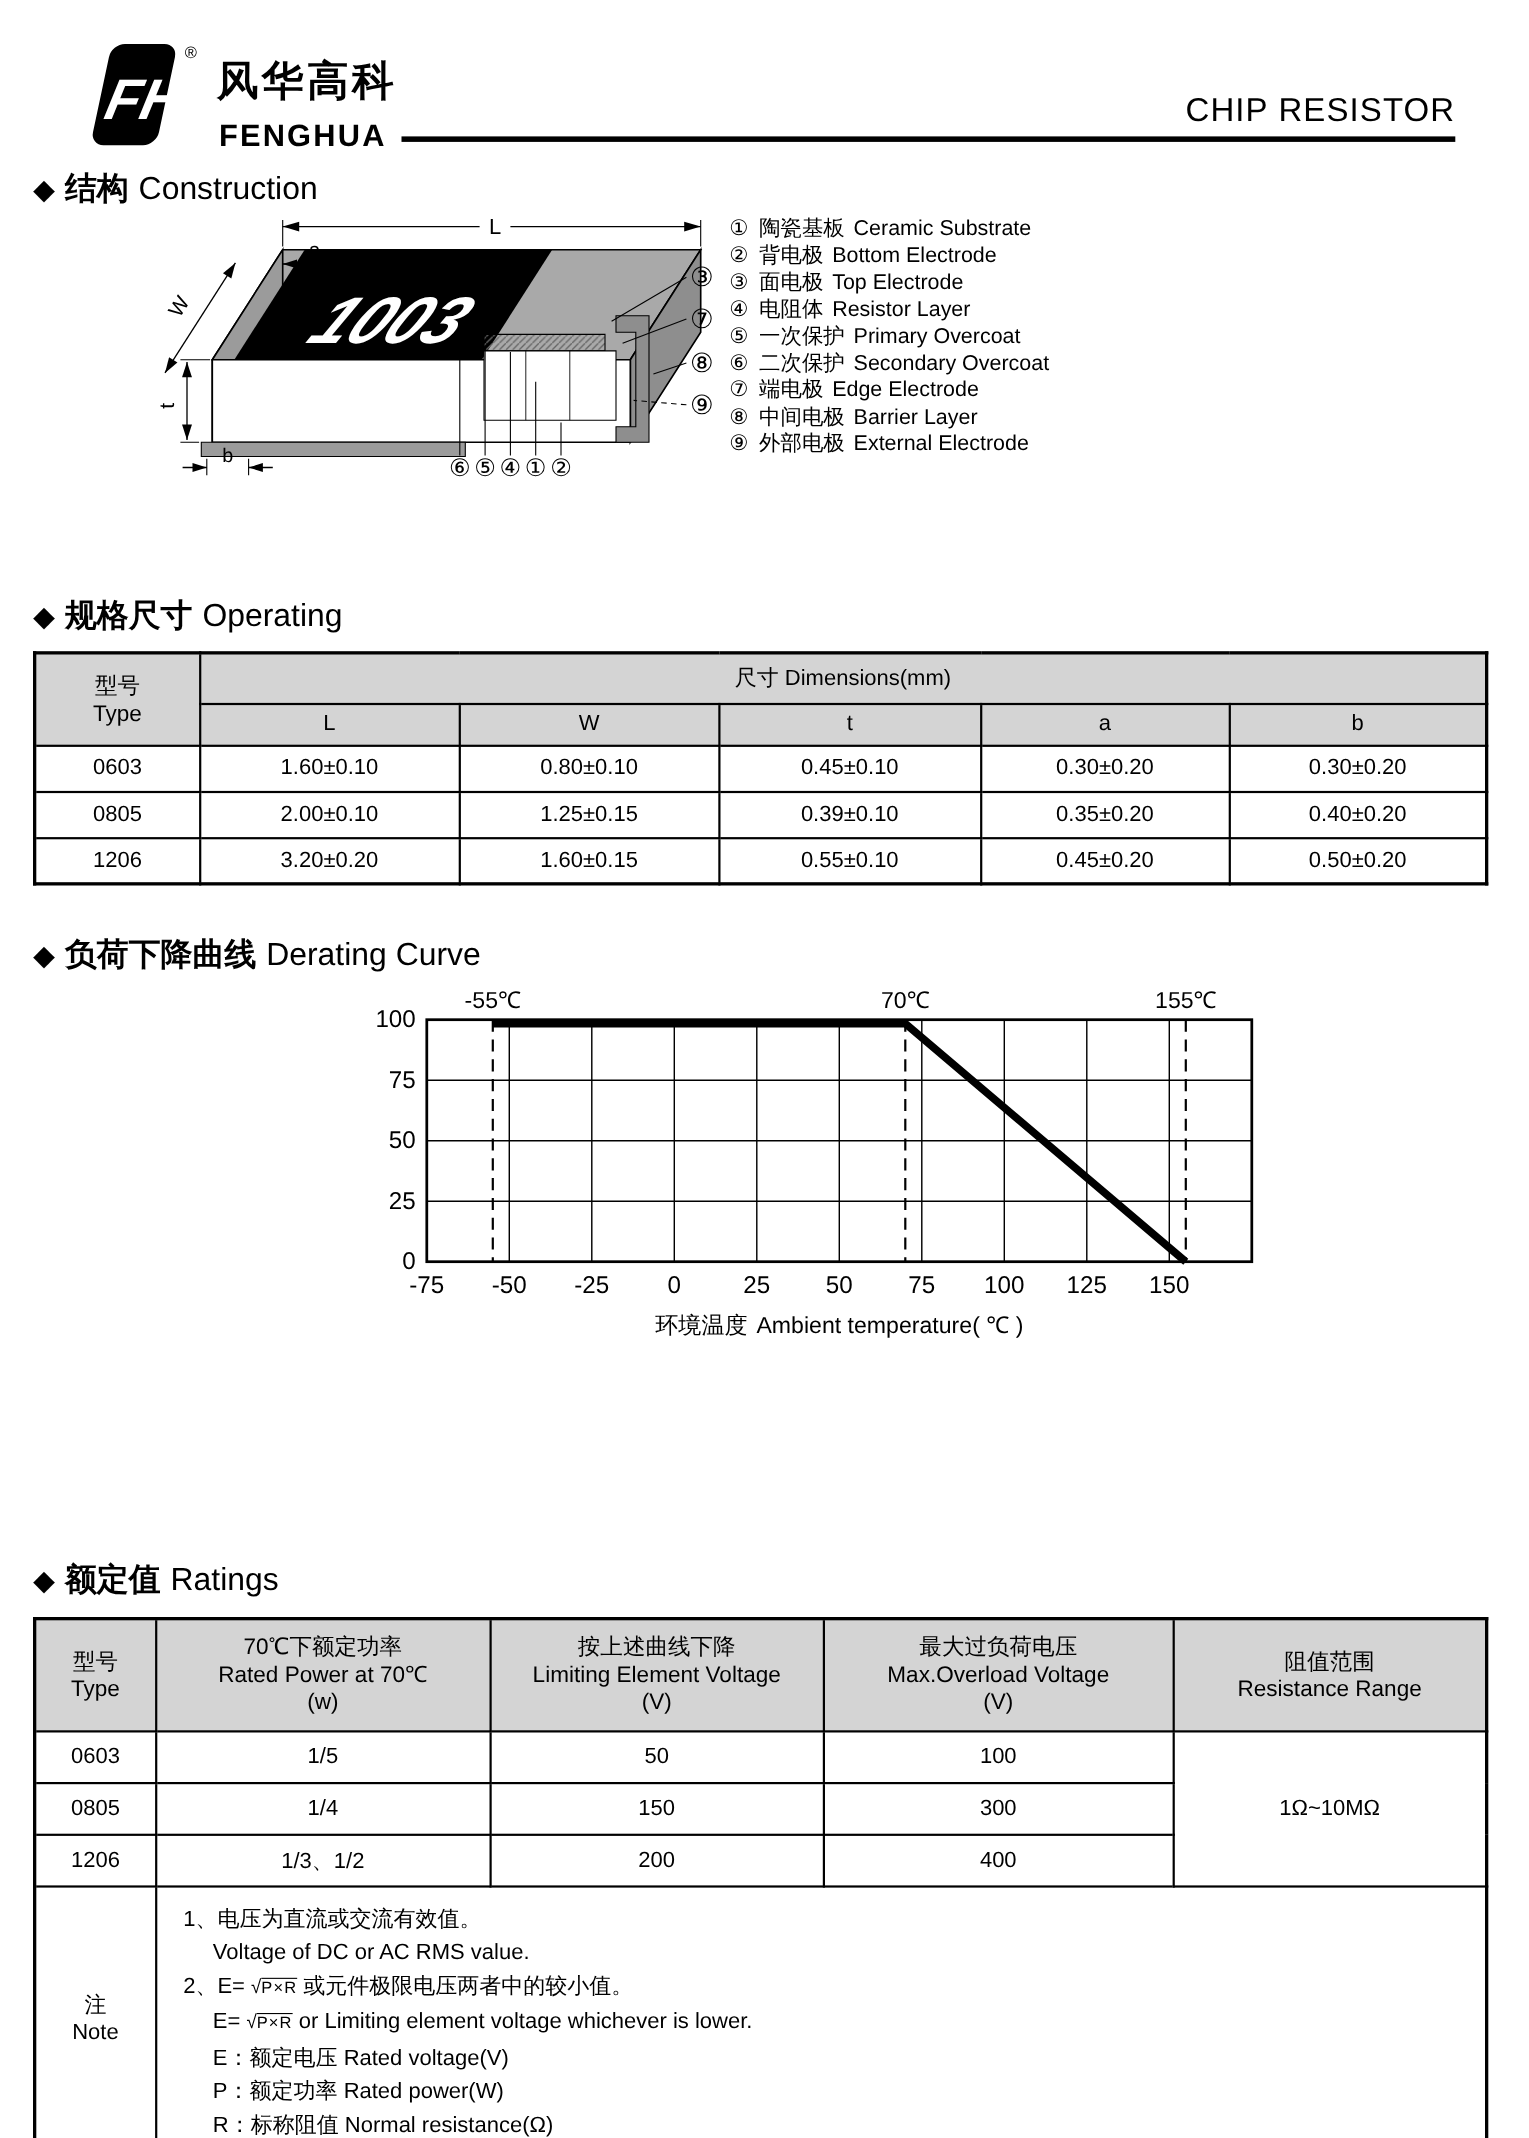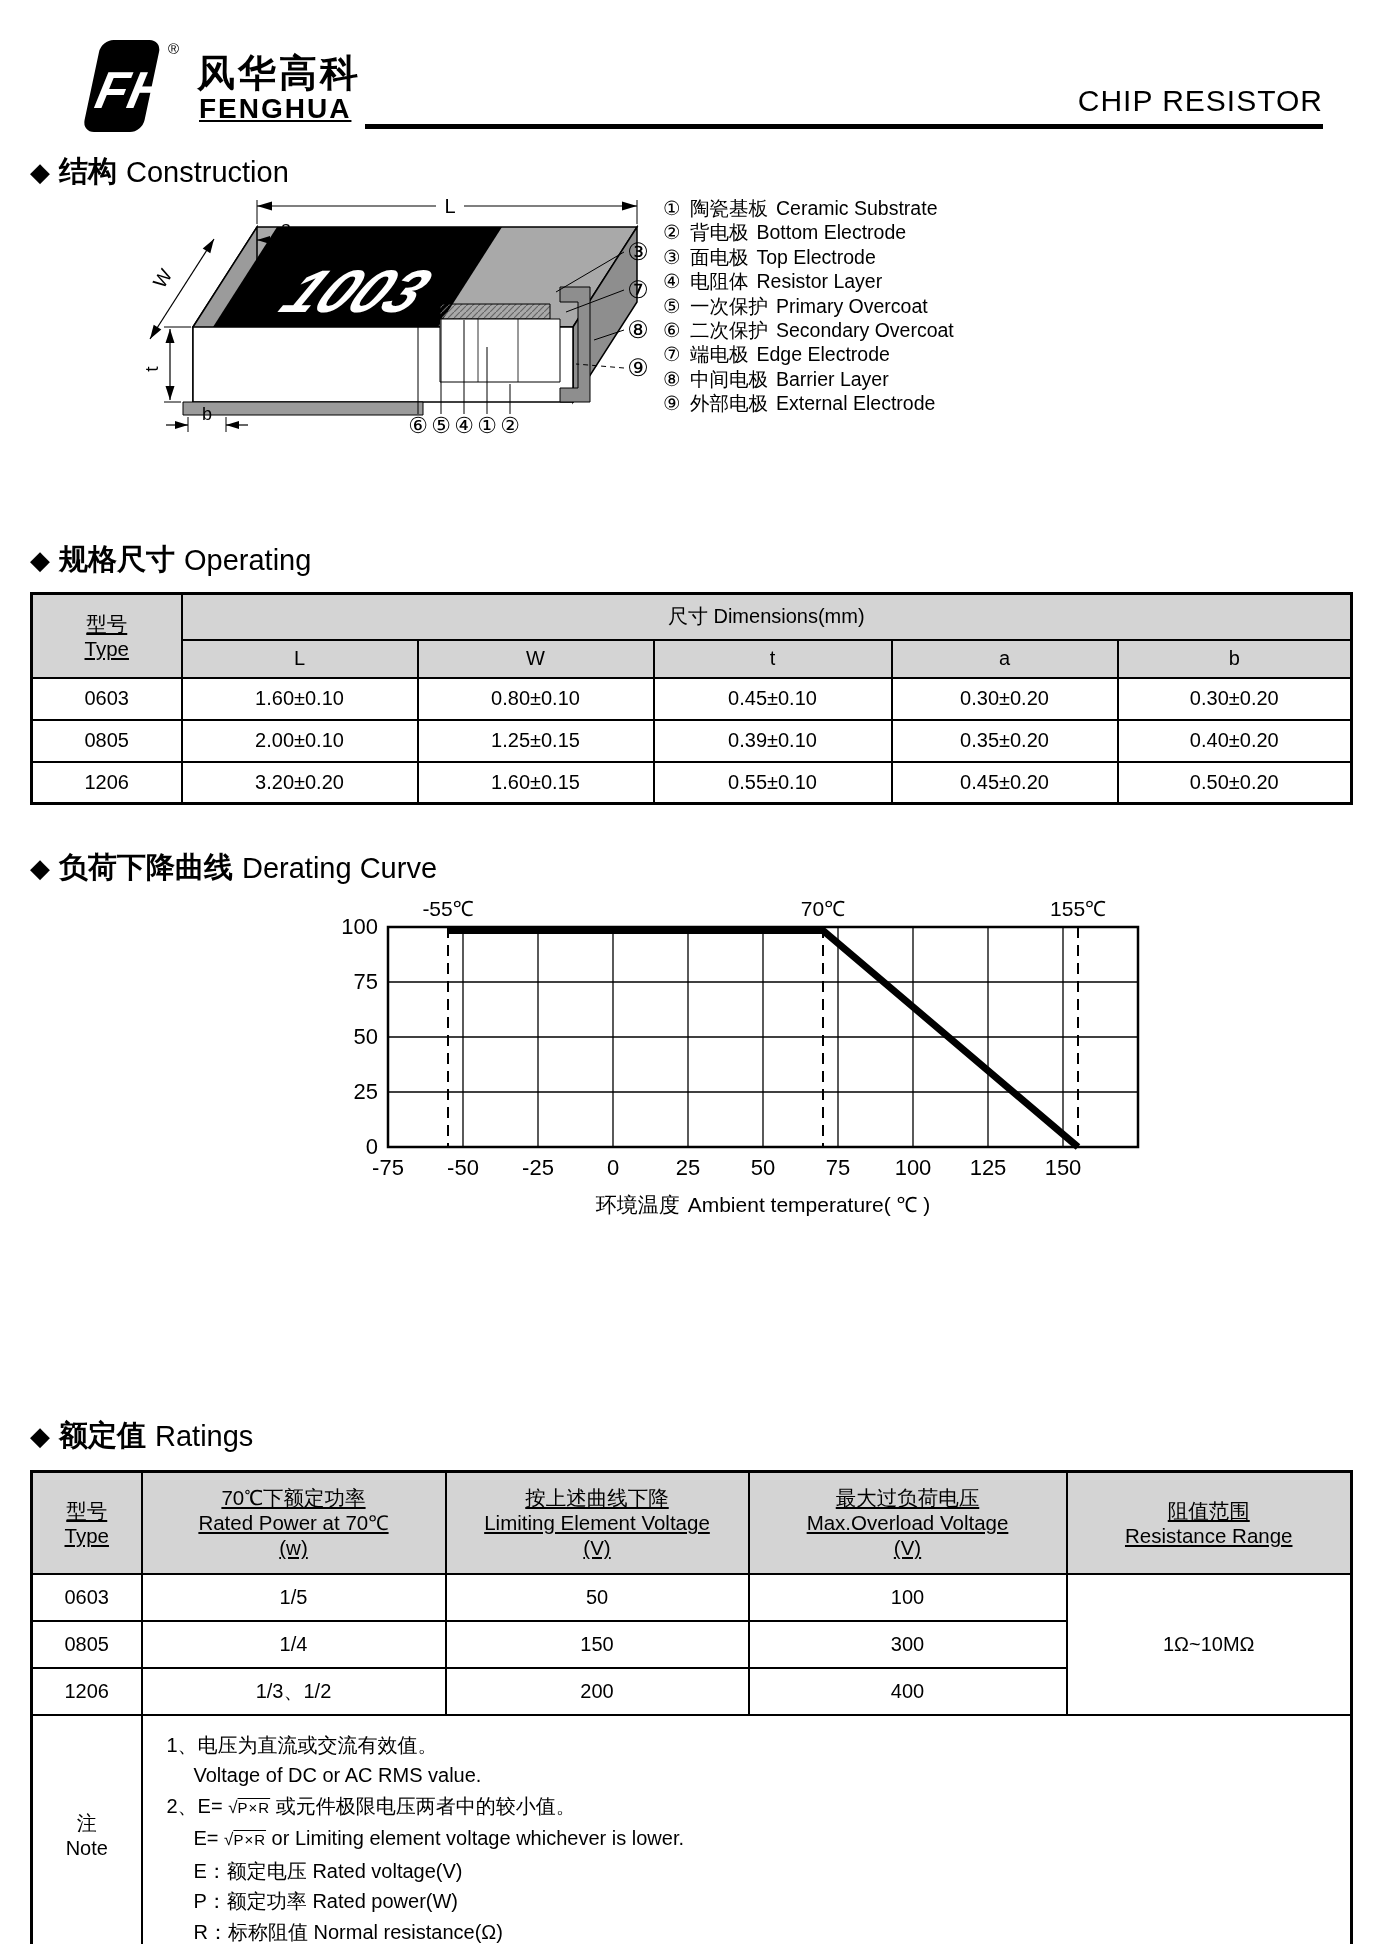--- a/index.html
+++ b/index.html
@@ -23,21 +23,21 @@
   
   .legend-row{display:flex;align-items:baseline;font-size:19.5px;line-height:24.4px;white-space:nowrap;}
   .legend-num{width:27px;}
   .legend-cn{margin-right:8px;}
 
   
   table.dtable{border-collapse:collapse;table-layout:fixed;border:3px solid #000;}
   table.dtable th,table.dtable td{border:2px solid #000;text-align:center;vertical-align:middle;
     font-size:20px;font-weight:normal;padding:0;}
   table.dtable .hdr{background:#d4d4d4;}
-  .h2line{line-height:25px;font-size:20.5px;text-decoration:underline;}
+  .h2line{line-height:25px;font-size:20.5px;}
   .cellpad{line-height:25px;}
 
   
   .note-cell{text-align:left !important;}
   .note-lines{padding:14px 10px 10px 24px;font-size:20px;line-height:30.5px;}
   .indent{padding-left:27px;}
   .ov{text-decoration:overline;font-size:15px;letter-spacing:1px;}
   .sq{font-size:17px;}
 
   
@@ -55,21 +55,21 @@
 <div id="page">
 
   <svg class="abs" style="left:70px;top:38px;width:96px;height:96px;" viewBox="0 0 96 96">
     <g transform="skewX(-12)">
       <rect x="32" y="2" width="60" height="92" rx="12" fill="#000"></rect>
       <text x="38" y="70" font-size="52" font-weight="bold" font-style="italic" fill="#fff">FH</text>
     </g>
   </svg>
   <div class="abs reg" style="left:168px;top:40px;">®</div>
   <div class="abs brand-cn" style="left:197px;top:48px;">风华高科</div>
-  <div class="abs brand-en" style="left:199px;top:93px;text-decoration:underline;">FENGHUA</div>
+  <div class="abs brand-en" style="left:199px;top:108px;">FENGHUA</div>
   <div class="abs doc-title" style="right:67px;top:84px;">CHIP RESISTOR</div>
   <div class="abs header-rule" style="left:365px;top:124px;width:958px;"></div>
 
   <div class="abs sec-title" style="left:30px;top:152px;">
     <span class="sec-bullet">◆</span>
     <span class="sec-cn">结构</span>
     <span class="sec-en">Construction</span>
   </div>
 
   <svg class="abs" style="left:118px;top:192px;width:545px;height:245px;" viewBox="0 0 545 245">

